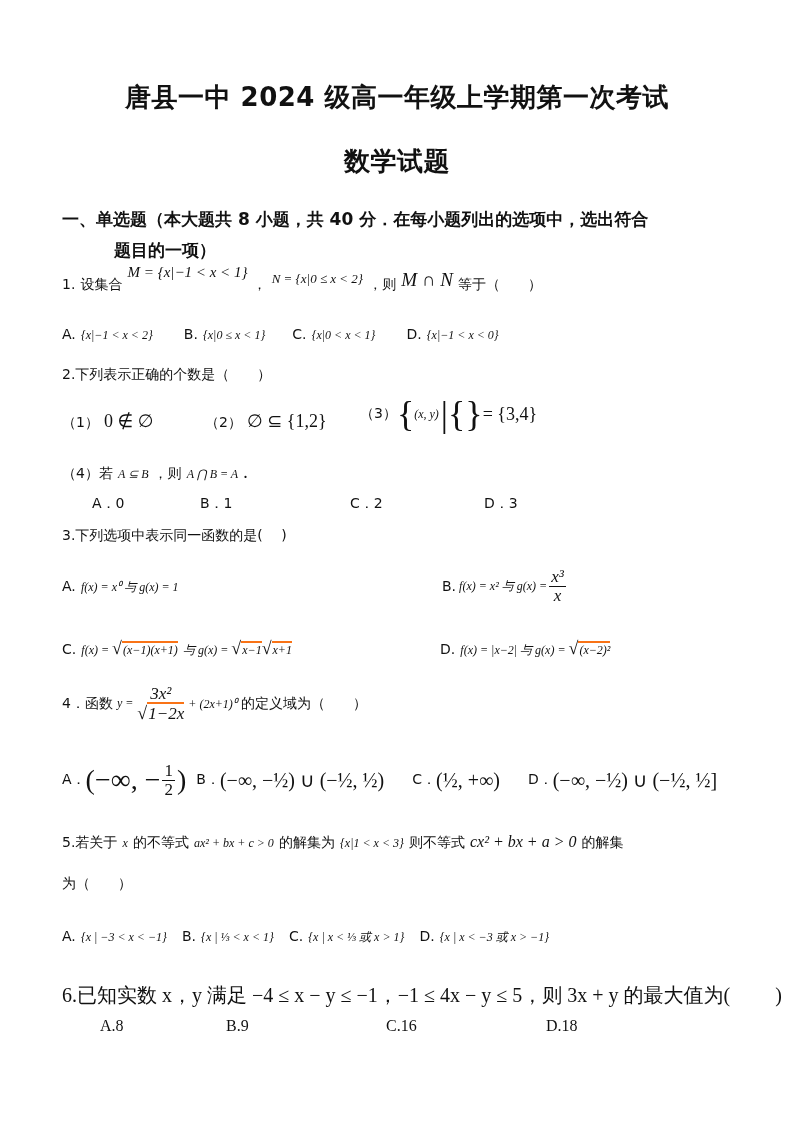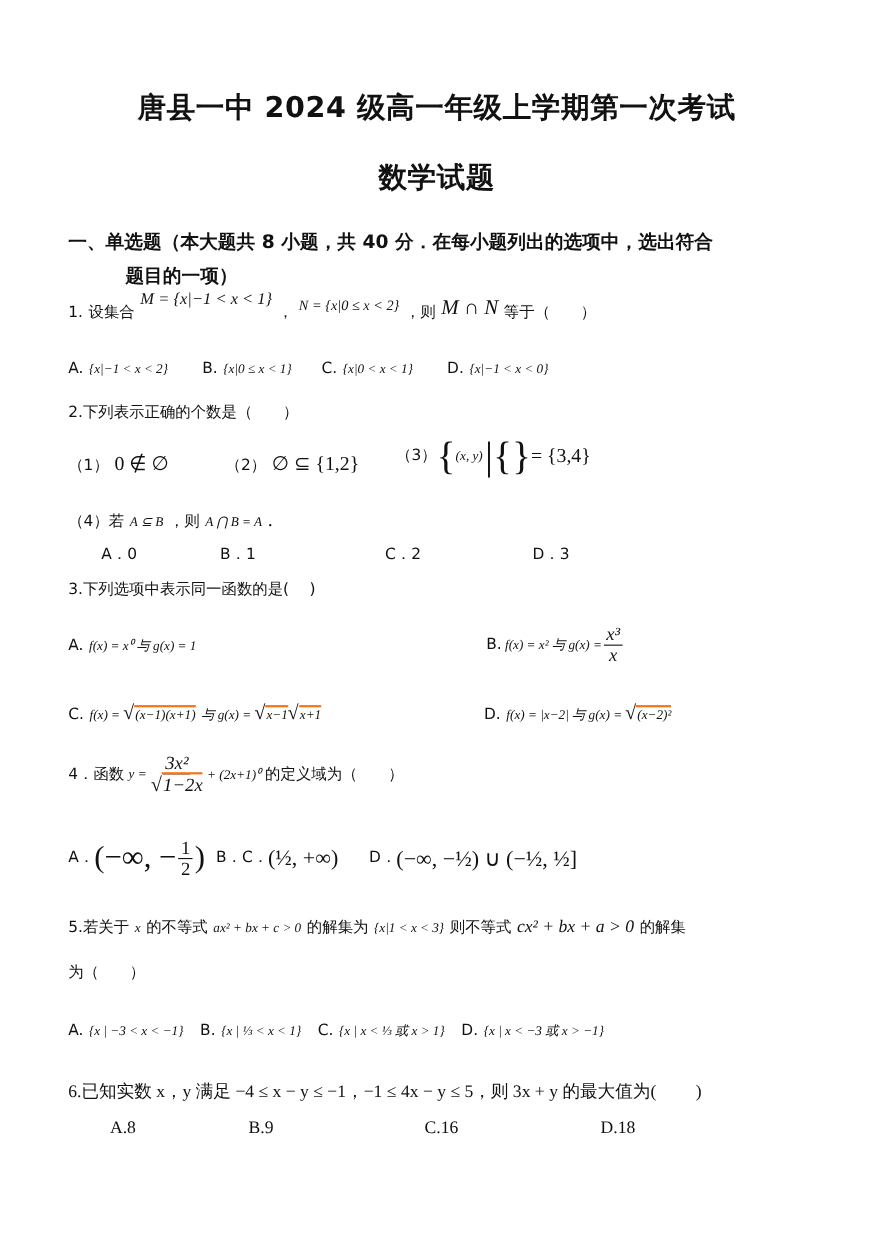--- a/index.html
+++ b/index.html
@@ -114,20 +114,21 @@
 </div>
 <div class="abs" style="left:62px; top:762px; display:flex; align-items:center;">
   <span class="opt">A．</span>
   <span class="mr" style="font-size:28px;">(−∞, −</span>
   <span class="frac">
     <span class="num">1</span>
     <span class="den">2</span>
   </span>
   <span class="mr" style="font-size:28px; margin-right:10px;">)</span>
   <span class="opt">B．</span>
+  <span class="mr" style="font-size:20px; margin-right:28px;">(−∞, −½) ∪ (−½, ½)</span>
   <span class="opt">C．</span>
   <span class="mr" style="font-size:20px; margin-right:28px;">(½, +∞)</span>
   <span class="opt">D．</span>
   <span class="mr" style="font-size:20px;">(−∞, −½) ∪ (−½, ½]</span>
 </div>
 
 <div class="abs" style="left:62px; top:832px;">
   <span class="q">5.若关于</span>
   <span class="m">x</span>
   <span class="q">的不等式</span>
@@ -143,17 +144,17 @@
   <span class="opt">A.</span>
   <span class="m" style="margin-right:10px;">{x | −3 &lt; x &lt; −1}</span>
   <span class="opt">B.</span>
   <span class="m" style="margin-right:10px;">{x | ⅓ &lt; x &lt; 1}</span>
   <span class="opt">C.</span>
   <span class="m" style="margin-right:10px;">{x | x &lt; ⅓ 或 x &gt; 1}</span>
   <span class="opt">D.</span>
   <span class="m">{x | x &lt; −3 或 x &gt; −1}</span>
 </div>
 
-<div class="abs" style="left:62px; top:982px; font-family:'Liberation Serif', serif; font-size:16px;">6.已知实数 x，y 满足 −4 ≤ x − y ≤ −1，−1 ≤ 4x − y ≤ 5，则 3x + y 的最大值为(　　 )</div>
+<div class="abs" style="left:62px; top:982px; font-family:'Liberation Serif', serif; font-size:20px;">6.已知实数 x，y 满足 −4 ≤ x − y ≤ −1，−1 ≤ 4x − y ≤ 5，则 3x + y 的最大值为(　　 )</div>
 <div class="abs" style="left:100px; top:1017px; font-family:'Liberation Serif', serif; font-size:16px;">A.8</div>
 <div class="abs" style="left:226px; top:1017px; font-family:'Liberation Serif', serif; font-size:16px;">B.9</div>
 <div class="abs" style="left:386px; top:1017px; font-family:'Liberation Serif', serif; font-size:16px;">C.16</div>
 <div class="abs" style="left:546px; top:1017px; font-family:'Liberation Serif', serif; font-size:16px;">D.18</div>
 
 </body></html>

